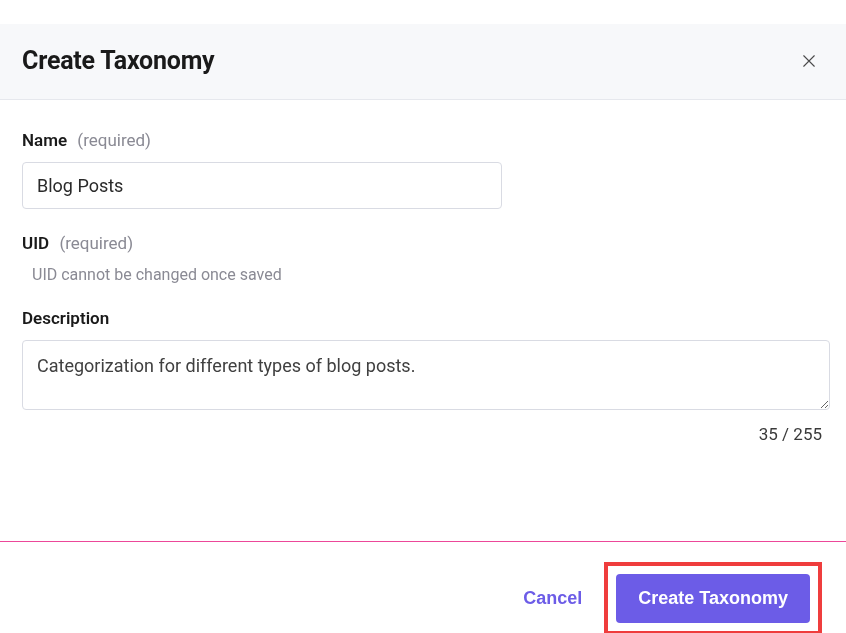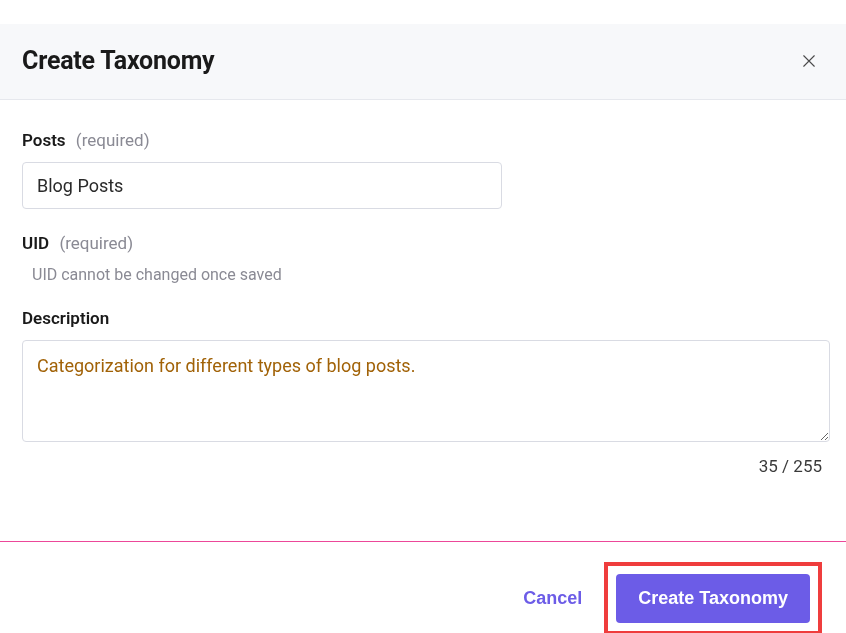--- a/index.html
+++ b/index.html
@@ -87,24 +87,24 @@
       font-size: 16px;
       color: #8a8a94;
       padding-left: 10px;
     }
     .textarea-wrap {
       position: relative;
       width: 808px;
     }
     .textarea {
       width: 100%;
-      height: 102px;
+      height: 70px;
       padding: 12px 14px;
       font-size: 18px;
-      color: #a16207;
+      color: #404040;
       border: 1px solid #d9dbe3;
       border-radius: 4px;
       outline: none;
       resize: both;
       font-family: inherit;
       line-height: 1.4;
     }
     .char-count {
       text-align: right;
       font-size: 17px;
@@ -156,21 +156,21 @@
       <svg viewBox="0 0 24 24" fill="none">
         <path d="M5 5L19 19M19 5L5 19" stroke-linecap="round"></path>
       </svg>
     </button>
   </div>
 
   <div class="modal-body">
 
     <div class="field-group">
       <label class="field-label">
-        <span>Posts</span>
+        <span>Name</span>
         <span class="required-hint">(required)</span>
       </label>
       <input type="text" class="text-input" value="Blog Posts" style="">
     </div>
 
     <div class="field-group">
       <label class="field-label">
         <span>UID</span>
         <span class="required-hint">(required)</span>
       </label>

